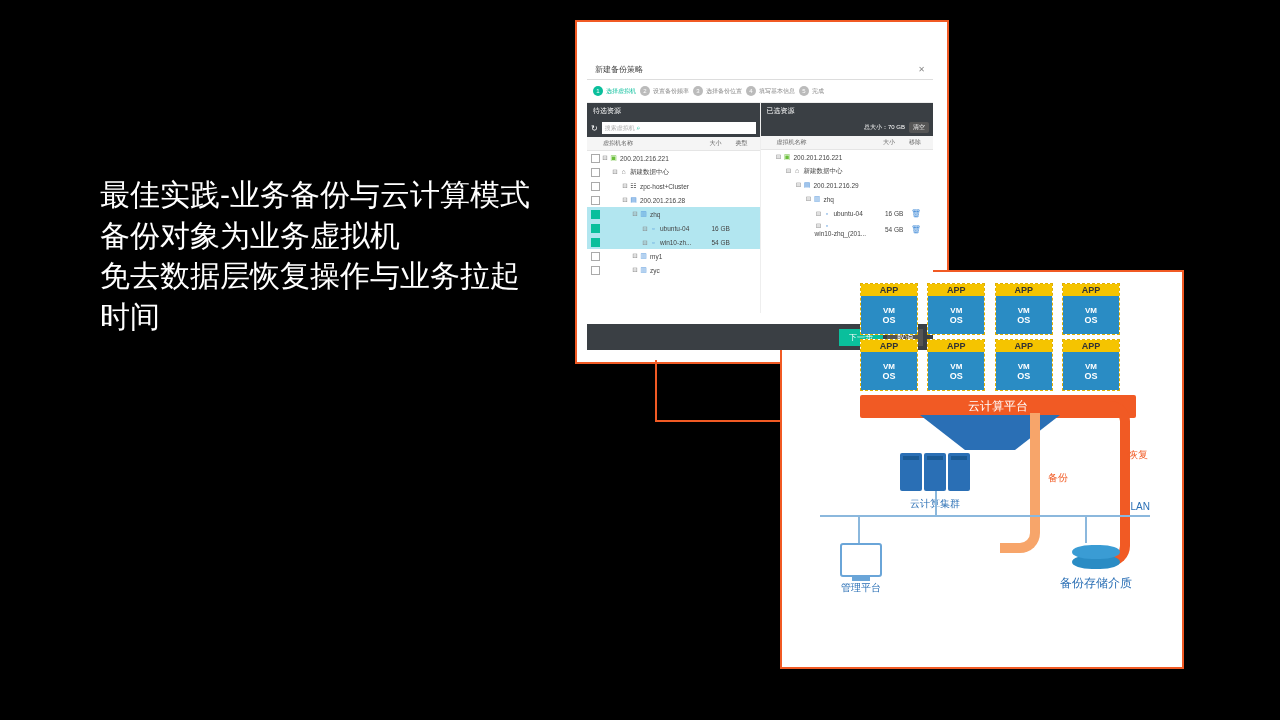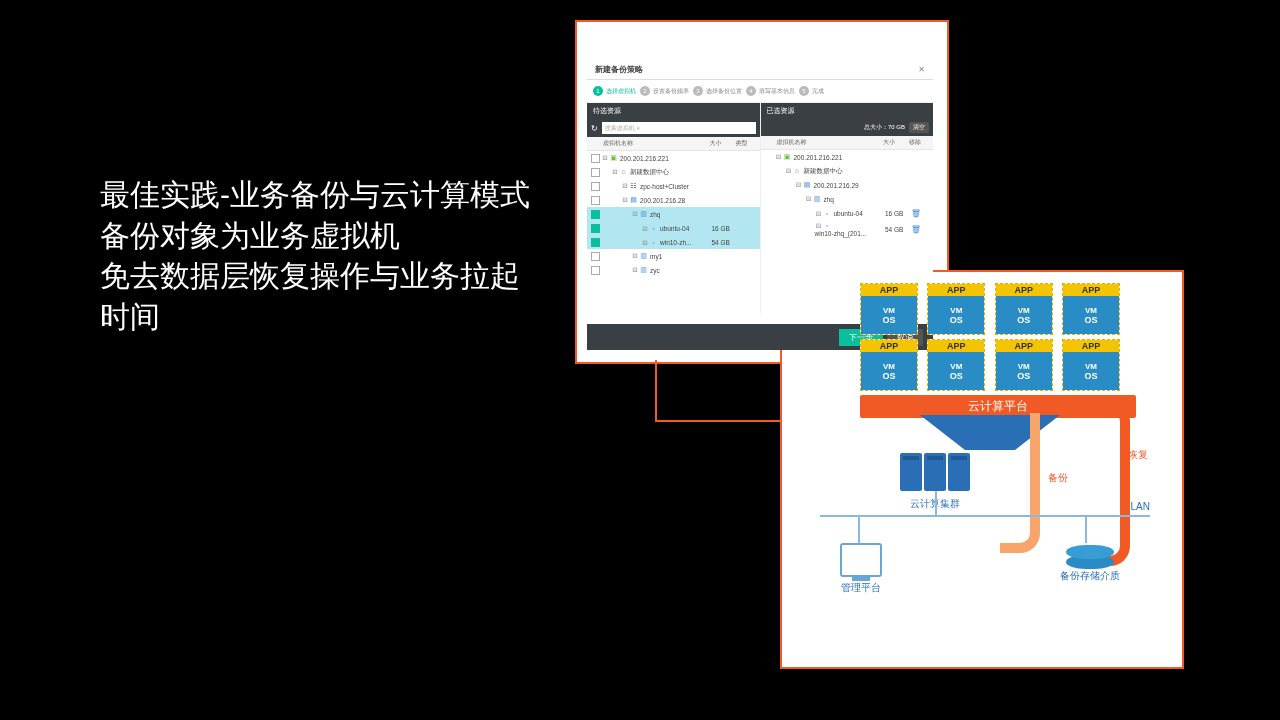--- a/index.html
+++ b/index.html
@@ -4,21 +4,21 @@
 <style>
   html,body{margin:0;padding:0;width:1280px;height:720px;background:#000;font-family:"Microsoft YaHei",Arial,sans-serif;overflow:hidden}
   .slide{position:relative;width:1280px;height:720px}
   .title-block{position:absolute;left:100px;top:175px;width:440px;color:#fff;font-size:30px;line-height:1.35}
   .outer-frame{position:absolute;left:575px;top:20px;width:370px;height:340px;border:2px solid #f15a24;background:#fff}
   .outer-frame2{position:absolute;left:780px;top:270px;width:400px;height:395px;border:2px solid #f15a24;background:#fff}
   .connector{position:absolute;left:655px;top:360px;width:125px;height:60px;border-left:2px solid #f15a24;border-bottom:2px solid #f15a24}
   
   .dialog{position:absolute;left:587px;top:60px;width:346px;height:290px;background:#fff;font-size:8px;color:#444}
   .dlg-titlebar{display:flex;justify-content:space-between;align-items:center;padding:4px 8px;border-bottom:1px solid #ddd}
-  .dlg-title{font-weight:bold}
+  .dlg-title{font-weight:normal}
   .dlg-close{cursor:pointer;color:#888}
   .steps{display:flex;align-items:center;padding:6px 4px;border-bottom:1px solid #eee}
   .step{display:flex;align-items:center;gap:3px;margin:0 2px}
   .step-num{width:10px;height:10px;border-radius:50%;background:#bbb;color:#fff;display:flex;align-items:center;justify-content:center;font-size:6px}
   .step.active .step-num{background:#0abf9c}
   .step-label{font-size:6px;color:#888}
   .step.active .step-label{color:#0abf9c}
   .panels{display:flex;height:210px}
   .panel{flex:1;display:flex;flex-direction:column;border-right:1px solid #eee}
   .panel:last-child{border-right:none}
@@ -68,21 +68,21 @@
   .srv{width:22px;height:38px;background:#2a6fb5;border-radius:2px;position:relative}
   .srv::before{content:"";position:absolute;top:3px;left:3px;right:3px;height:4px;background:#1a5a95}
   .lan-lbl{position:absolute;right:10px;top:218px;color:#2a6fb5;font-size:10px}
   .lan{position:absolute;left:20px;top:232px;right:10px;height:2px;background:#8bb8dd}
   .mgmt{position:absolute;left:40px;top:260px;text-align:center}
   .mgmt-ic{width:38px;height:30px;border:2px solid #6aa5d8;border-radius:3px;margin:0 auto 4px;position:relative}
   .mgmt-ic::after{content:"";position:absolute;left:10px;bottom:-6px;width:18px;height:4px;background:#6aa5d8}
   .storage{position:absolute;left:260px;top:258px;text-align:center}
   .disk{width:48px;height:14px;background:#2a8cc4;border-radius:50%/60%;margin:0 auto}
   .disk.top{position:relative;top:4px;z-index:2;background:#3a9cd4}
-  .stor-lbl{color:#2a6fb5;font-size:10px;}
+  .stor-lbl{color:#2a6fb5;font-size:12px;margin-top:6px}
   .arrow-backup{position:absolute;left:210px;top:135px;color:#f15a24;font-size:10px}
   .arrow-restore{position:absolute;left:298px;top:165px;color:#f15a24;font-size:10px}
   .backup-path{position:absolute;left:200px;top:130px;width:30px;height:130px;border-right:10px solid #f7a56a;border-bottom:10px solid #f7a56a;border-bottom-right-radius:20px}
   .restore-path{position:absolute;left:290px;top:118px;width:30px;height:145px;border-right:10px solid #f15a24;border-top:10px solid #f15a24;border-top-right-radius:20px;border-bottom-right-radius:20px;border-bottom:10px solid #f15a24}
   .vline{position:absolute;width:2px;background:#8bb8dd}
 </style>
 </head>
 <body>
 
 <div class="slide">

